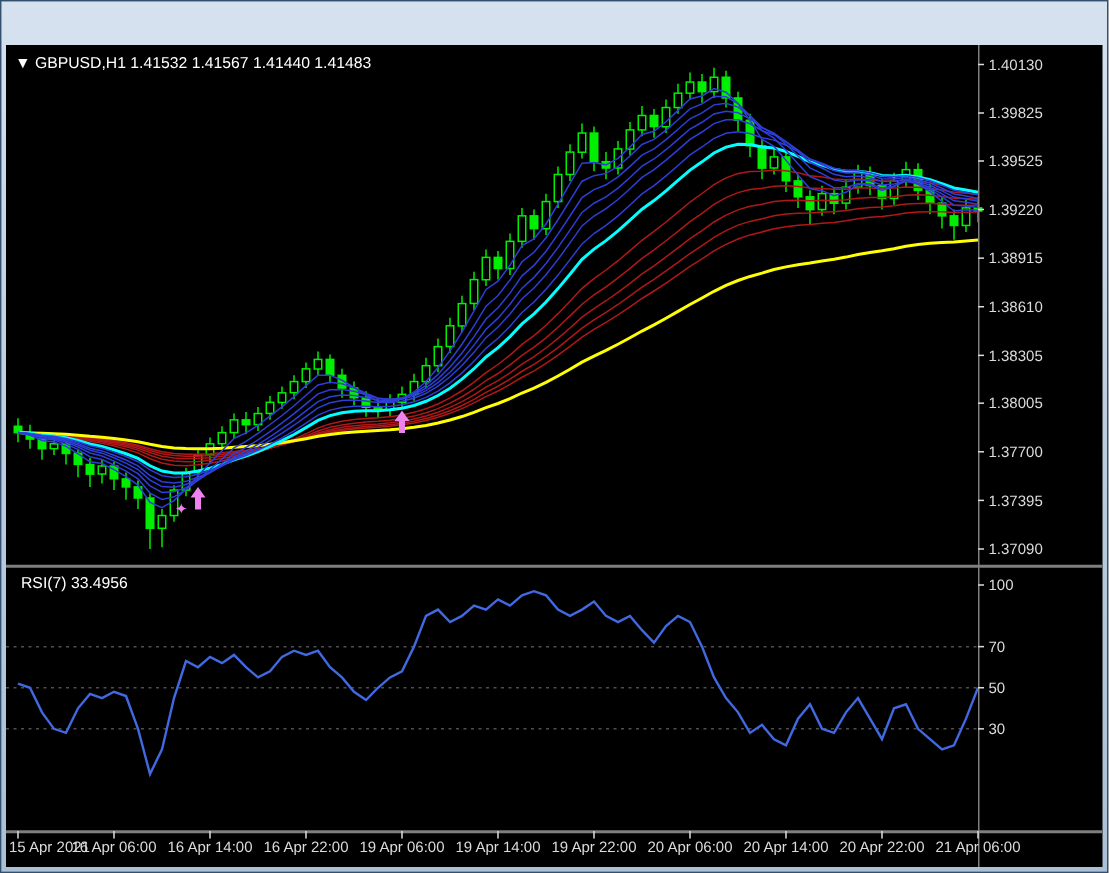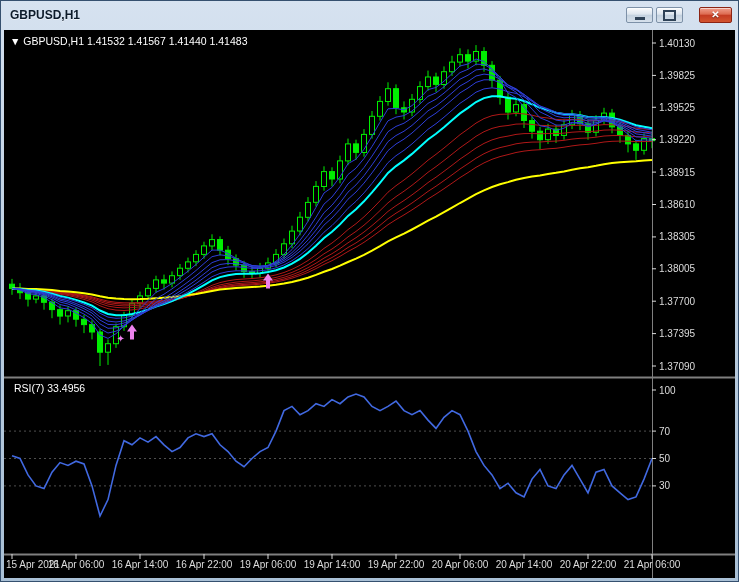--- a/index.html
+++ b/index.html
@@ -23,34 +23,20 @@
   .glyph-close{color:#fff;font-size:10px;font-weight:bold;line-height:1;text-shadow:0 1px 1px rgba(0,0,0,.45);}
   .chart-body{position:absolute;left:3px;right:3px;top:29px;bottom:3px;background:#000;}
   svg text{font-family:"Liberation Sans",sans-serif;}
   .hdr{fill:#ffffff;font-size:10.5px;}
   .rsi-lbl{fill:#ffffff;font-size:10.5px;}
 </style>
 </head>
 <body>
 
 <div class="window">
-  <div class="titlebar">
-    <span class="title">GBPUSD,H1</span>
-    <div class="win-controls">
-      <div class="wbtn min">
-        <span class="glyph-min"></span>
-      </div>
-      <div class="wbtn max">
-        <span class="glyph-max"></span>
-      </div>
-      <div class="wbtn close">
-        <span class="glyph-close">✕</span>
-      </div>
-    </div>
-  </div>
 
   <div class="chart-body">
     <svg id="chart-svg" width="731" height="548" viewBox="0 0 731 548">
       <g id="layer-grid"></g>
       <g id="layer-candles">
           <line x1="8" y1="248.9" x2="8" y2="264.8" stroke="#00ee00" stroke-width="1"></line>
           <rect x="5.5" y="254.2" width="5" height="4.2" fill="#00ee00" stroke="#00ee00" stroke-width="1"></rect>
           <line x1="16" y1="253.1" x2="16" y2="269.1" stroke="#00ee00" stroke-width="1"></line>
           <rect x="13.5" y="258.4" width="5" height="4.3" fill="#00ee00" stroke="#00ee00" stroke-width="1"></rect>
           <line x1="24" y1="258.4" x2="24" y2="276.5" stroke="#00ee00" stroke-width="1"></line>

